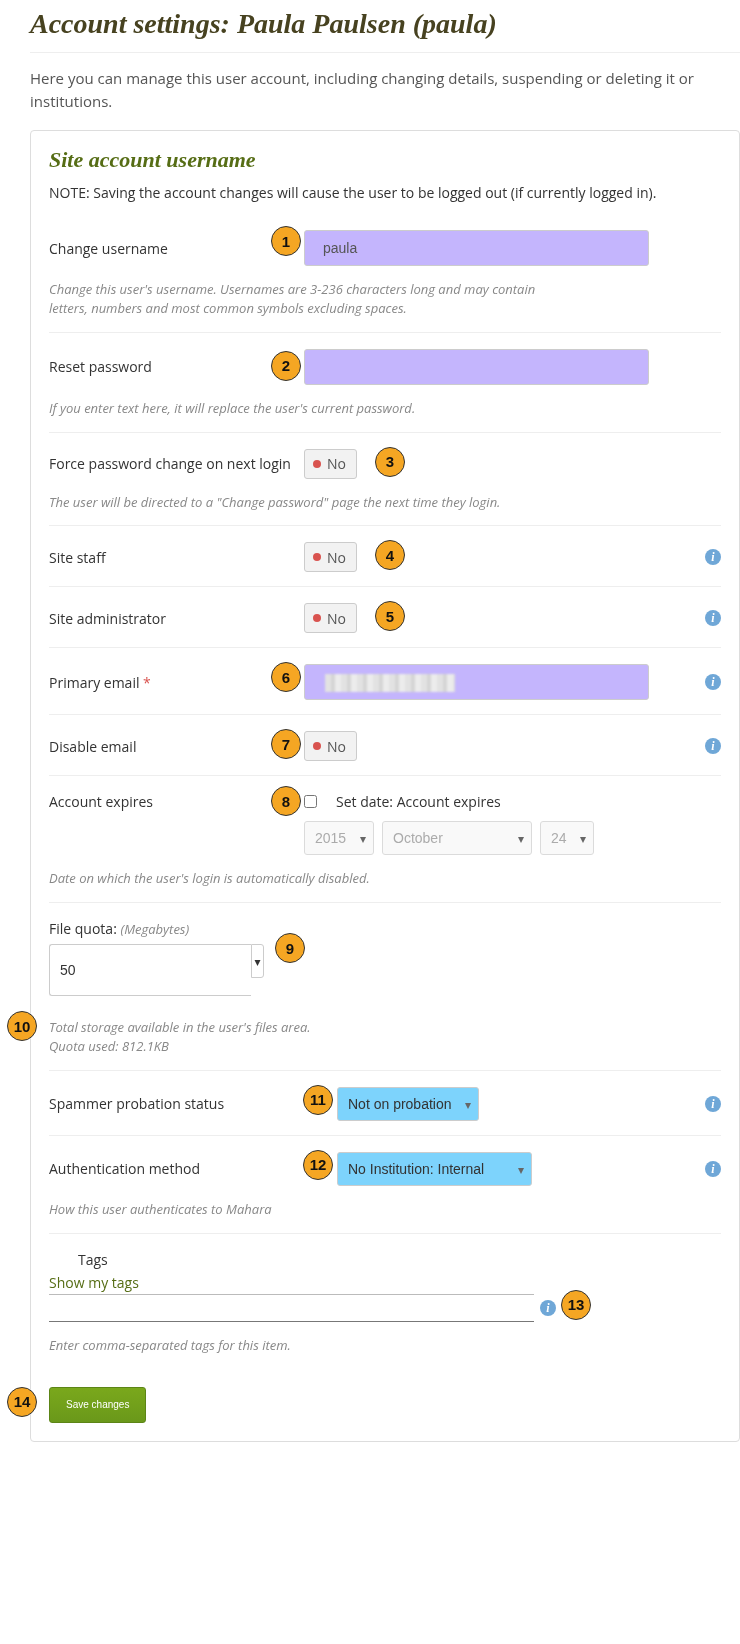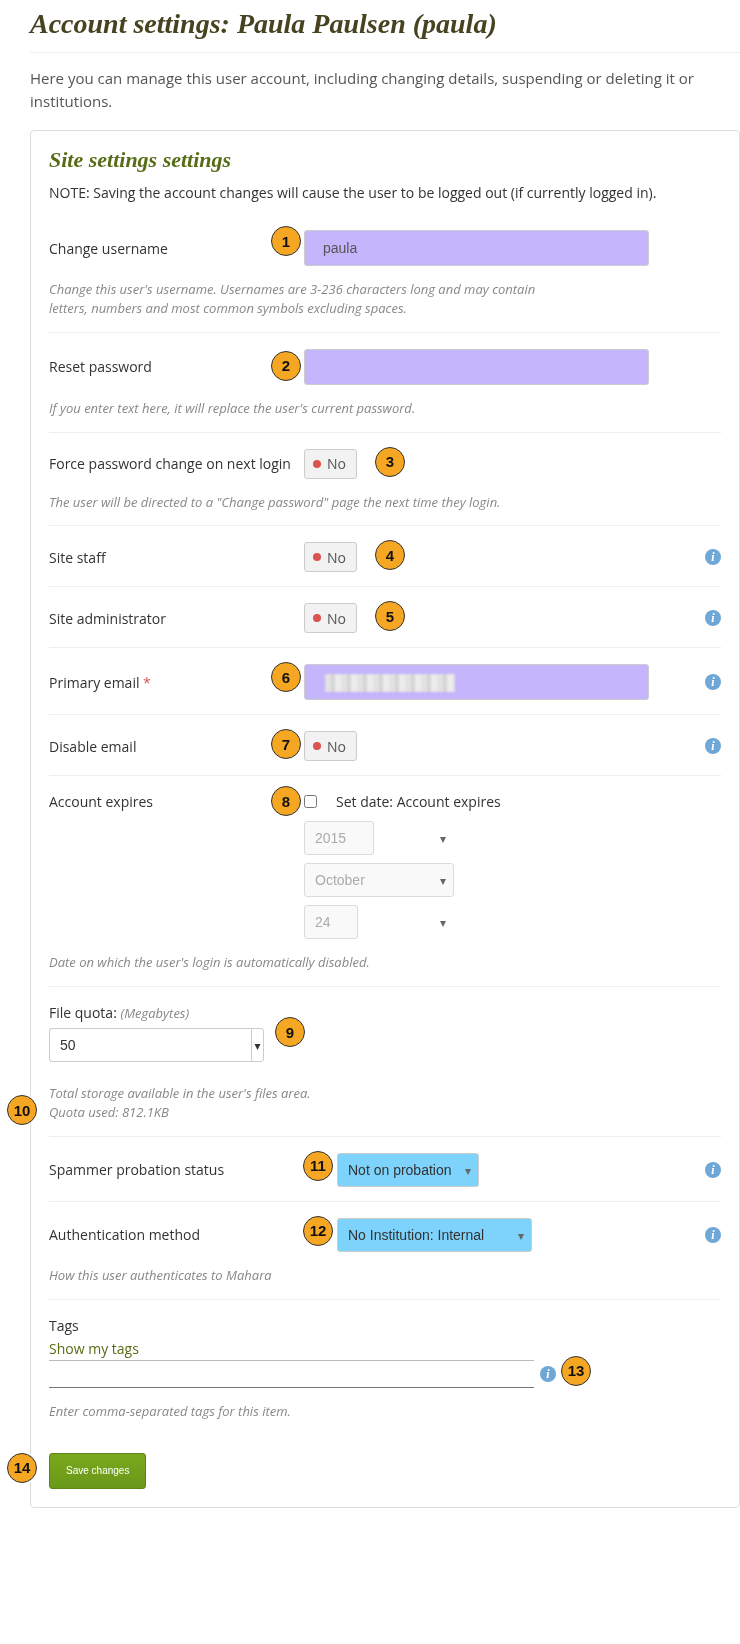--- a/index.html
+++ b/index.html
@@ -145,21 +145,21 @@
   }
 
   .blur-strip {
     width: 130px; height: 18px;
     background: repeating-linear-gradient(90deg,#e2e2e2 0 6px,#d5d5d5 6px 10px,#ececec 10px 16px);
     filter: blur(1px);
     margin: 2px 0 0 2px;
   }
 
   .checkbox-row { display:flex; align-items:center; gap:19px; }
-  .date-selects { display:flex; gap:8px; margin-top:10px; margin-left:0;flex-direction:column; }
+  .date-selects { display:flex; gap:8px; margin-top:10px; margin-left:0; }
   .select {
     height: 34px;
     border: 1px solid #ccc;
     border-radius: 3px;
     background: #f7f7f7;
     color: #888;
     padding: 0 26px 0 10px;
     font-size: 14px;
     appearance: none;
     position: relative;
@@ -177,31 +177,31 @@
   }
   .select.white { background:#7dd3fc; color:#333; }
   .select.gray-text { color:#888; }
 
   .quota-label { font-size:14px; color:#333; }
   .quota-unit { font-style: italic; color:#888; font-size:13px; }
   .quota-input-wrap {
     display:flex; width:215px; margin-top:6px;
   }
   .quota-input {
-    flex:1; height:34px; border:1px solid #ccc; border-right:none;
+    flex:1; height:52px; border:1px solid #ccc; border-right:none;
     border-radius: 3px 0 0 3px; padding:0 10px; font-size:14px; color:#333;
   }
   .quota-caret {
     width:26px; height:34px; border:1px solid #ccc;
     border-radius: 0 3px 3px 0;
     display:flex; align-items:center; justify-content:center;
     color:#333; font-size:12px; background:#fff;
   }
 
-  .tags-block .tag-label { font-size:14px; color:#333; margin-bottom:4px; font-weight:500;}
+  .tags-block .tag-label { font-size:14px; color:#333; margin-bottom:4px; font-weight:500;margin-left:29px;}
   .showtags { color:#566d15; font-size:14px; text-decoration:none; display:inline-block; margin-bottom:2px; }
   .tags-input-row { display:flex; align-items:center; gap:6px; position:relative;}
   .tags-input {
     flex:0 0 485px; width:485px; height:28px;
     border:none; border-bottom:1px solid #777; border-top:1px solid #bbb;
     outline:none; padding:2px 4px;
   }
 
   .save-btn {
     margin-top: 18px;
@@ -216,21 +216,21 @@
   }
 </style>
 </head>
 <body>
 
 <div class="page">
   <h1 class="page-title">Account settings: Paula Paulsen (paula)</h1>
   <p class="intro">Here you can manage this user account, including changing details, suspending or deleting it or institutions.</p>
 
   <div class="panel">
-    <h2 class="panel-title">Site settings settings</h2>
+    <h2 class="panel-title">Site account username</h2>
     <p class="note">NOTE: Saving the account changes will cause the user to be logged out (if currently logged in).</p>
 
     <div class="field no-border">
       <span class="badge-num" style="left:222px; top:18px;">1</span>
       <div class="row">
         <div class="label-col">Change username</div>
         <div class="ctrl-col">
           <input class="text-input" type="text" value="paula" style="">
         </div>
       </div>

